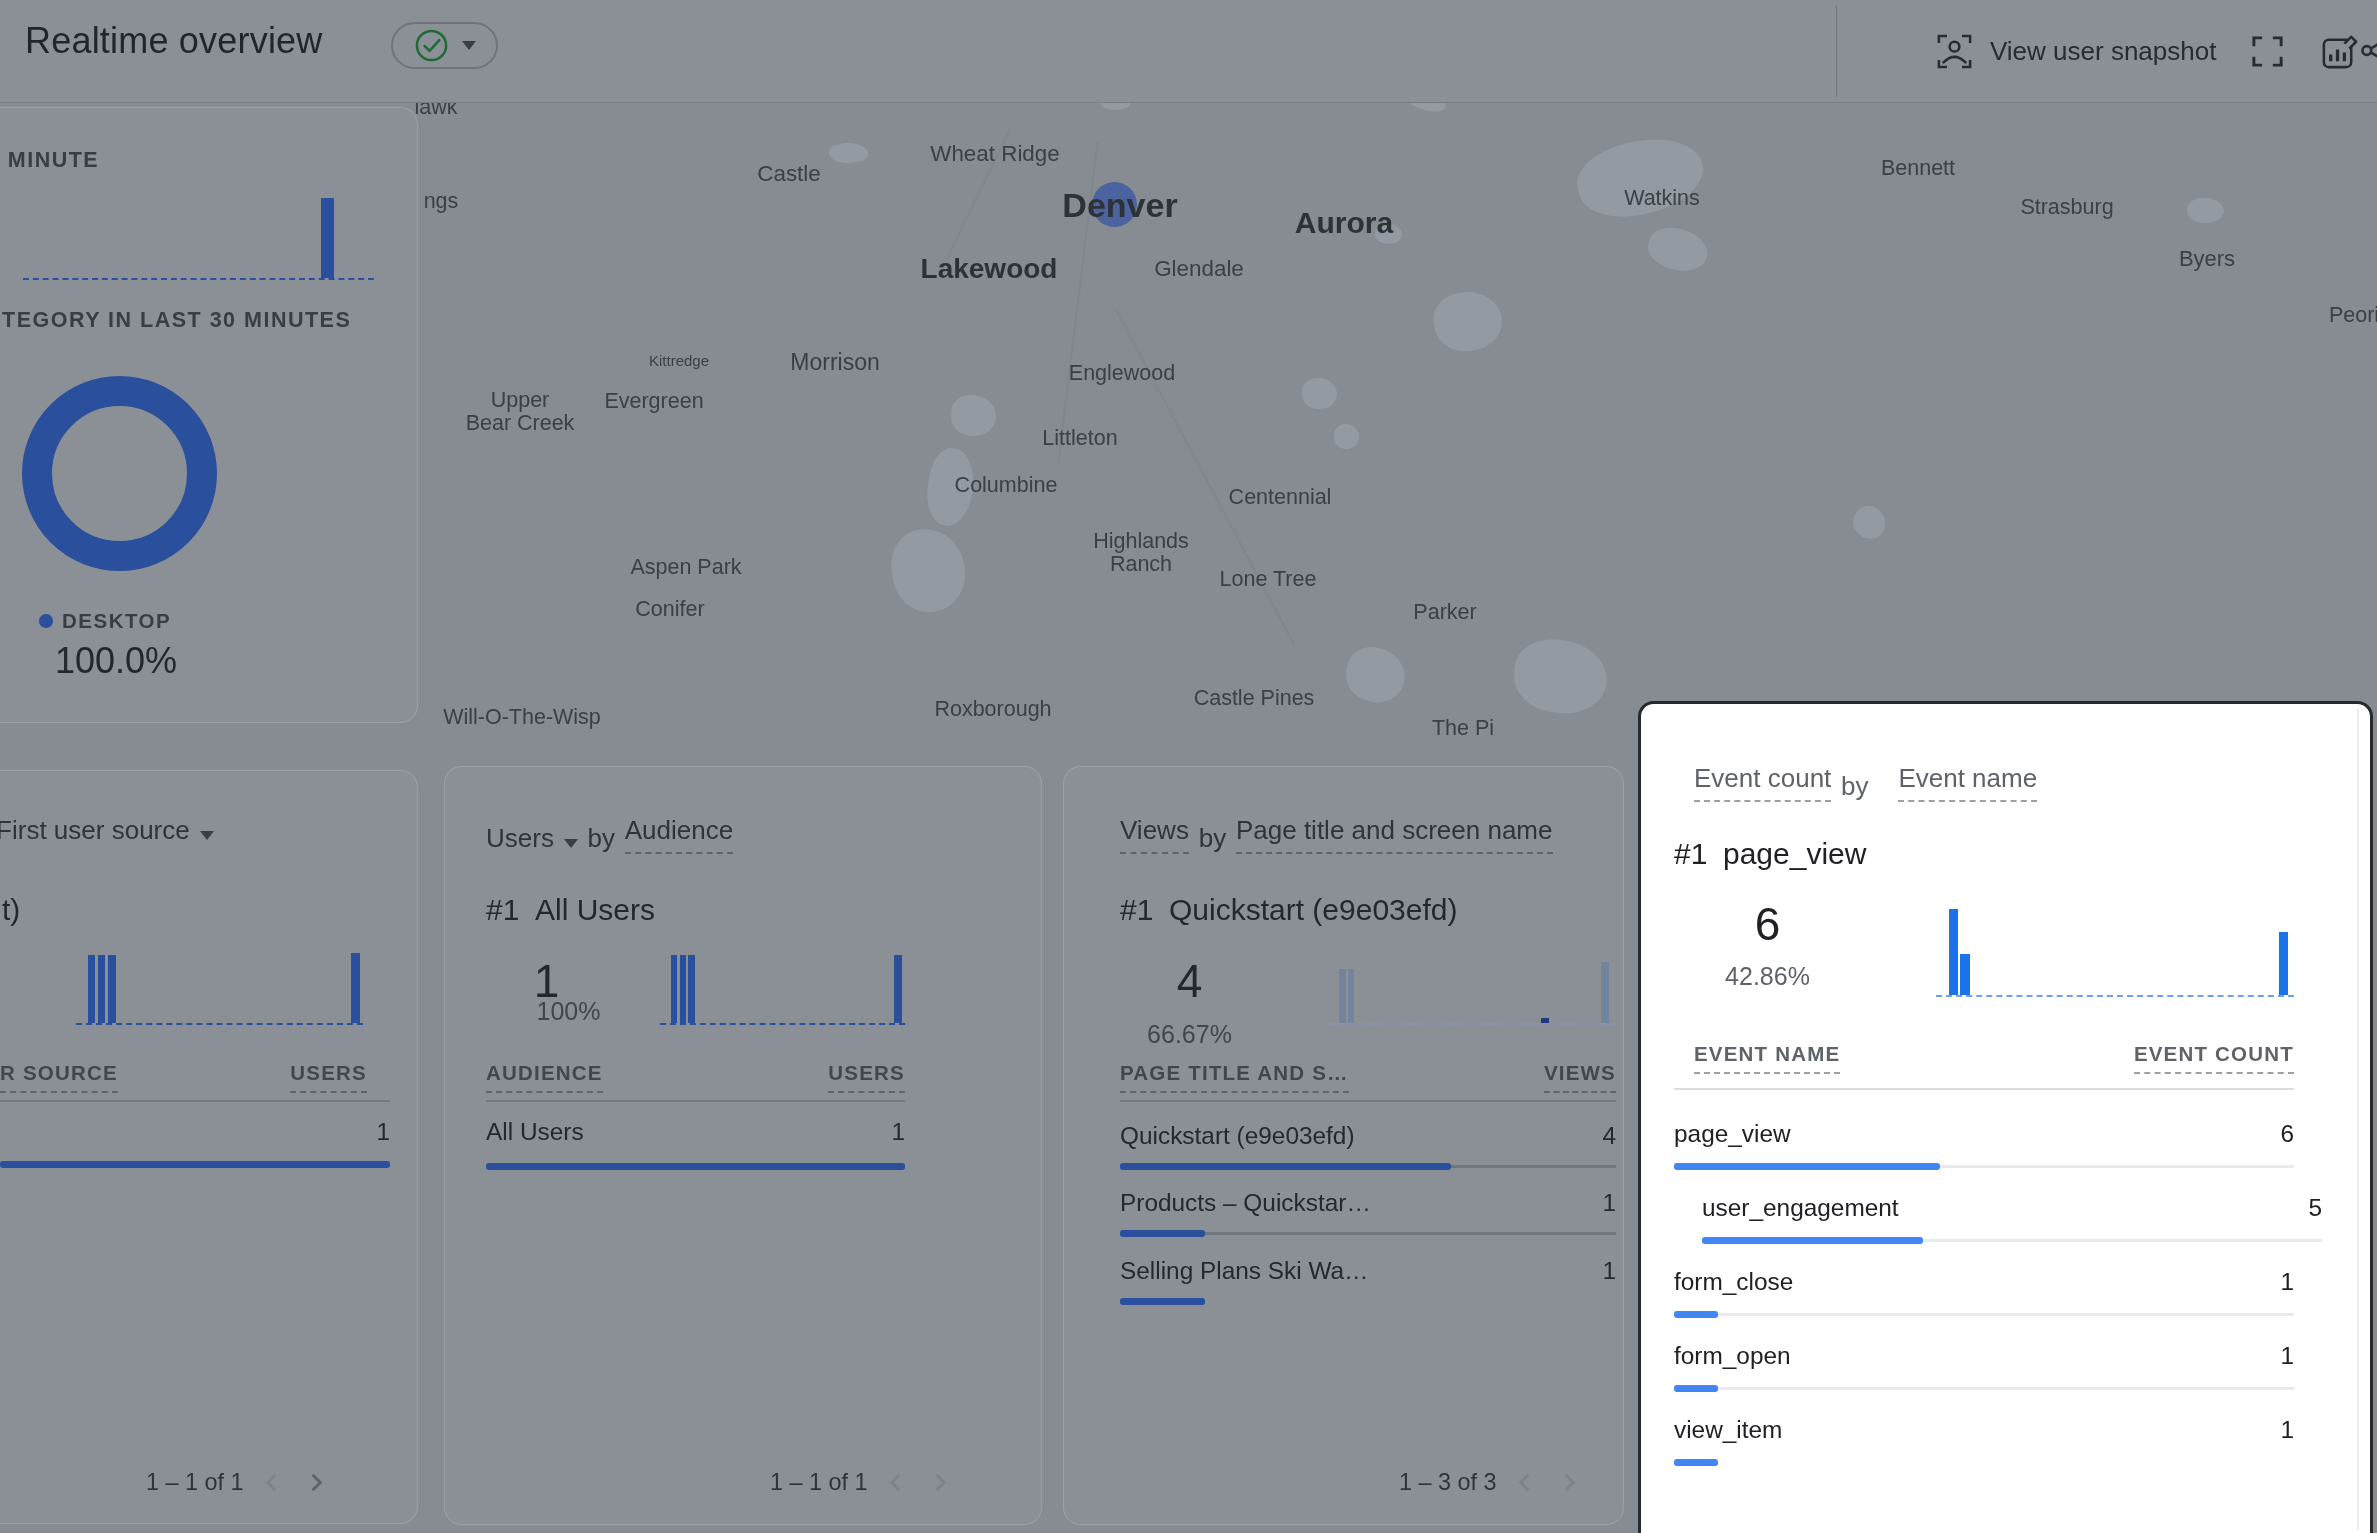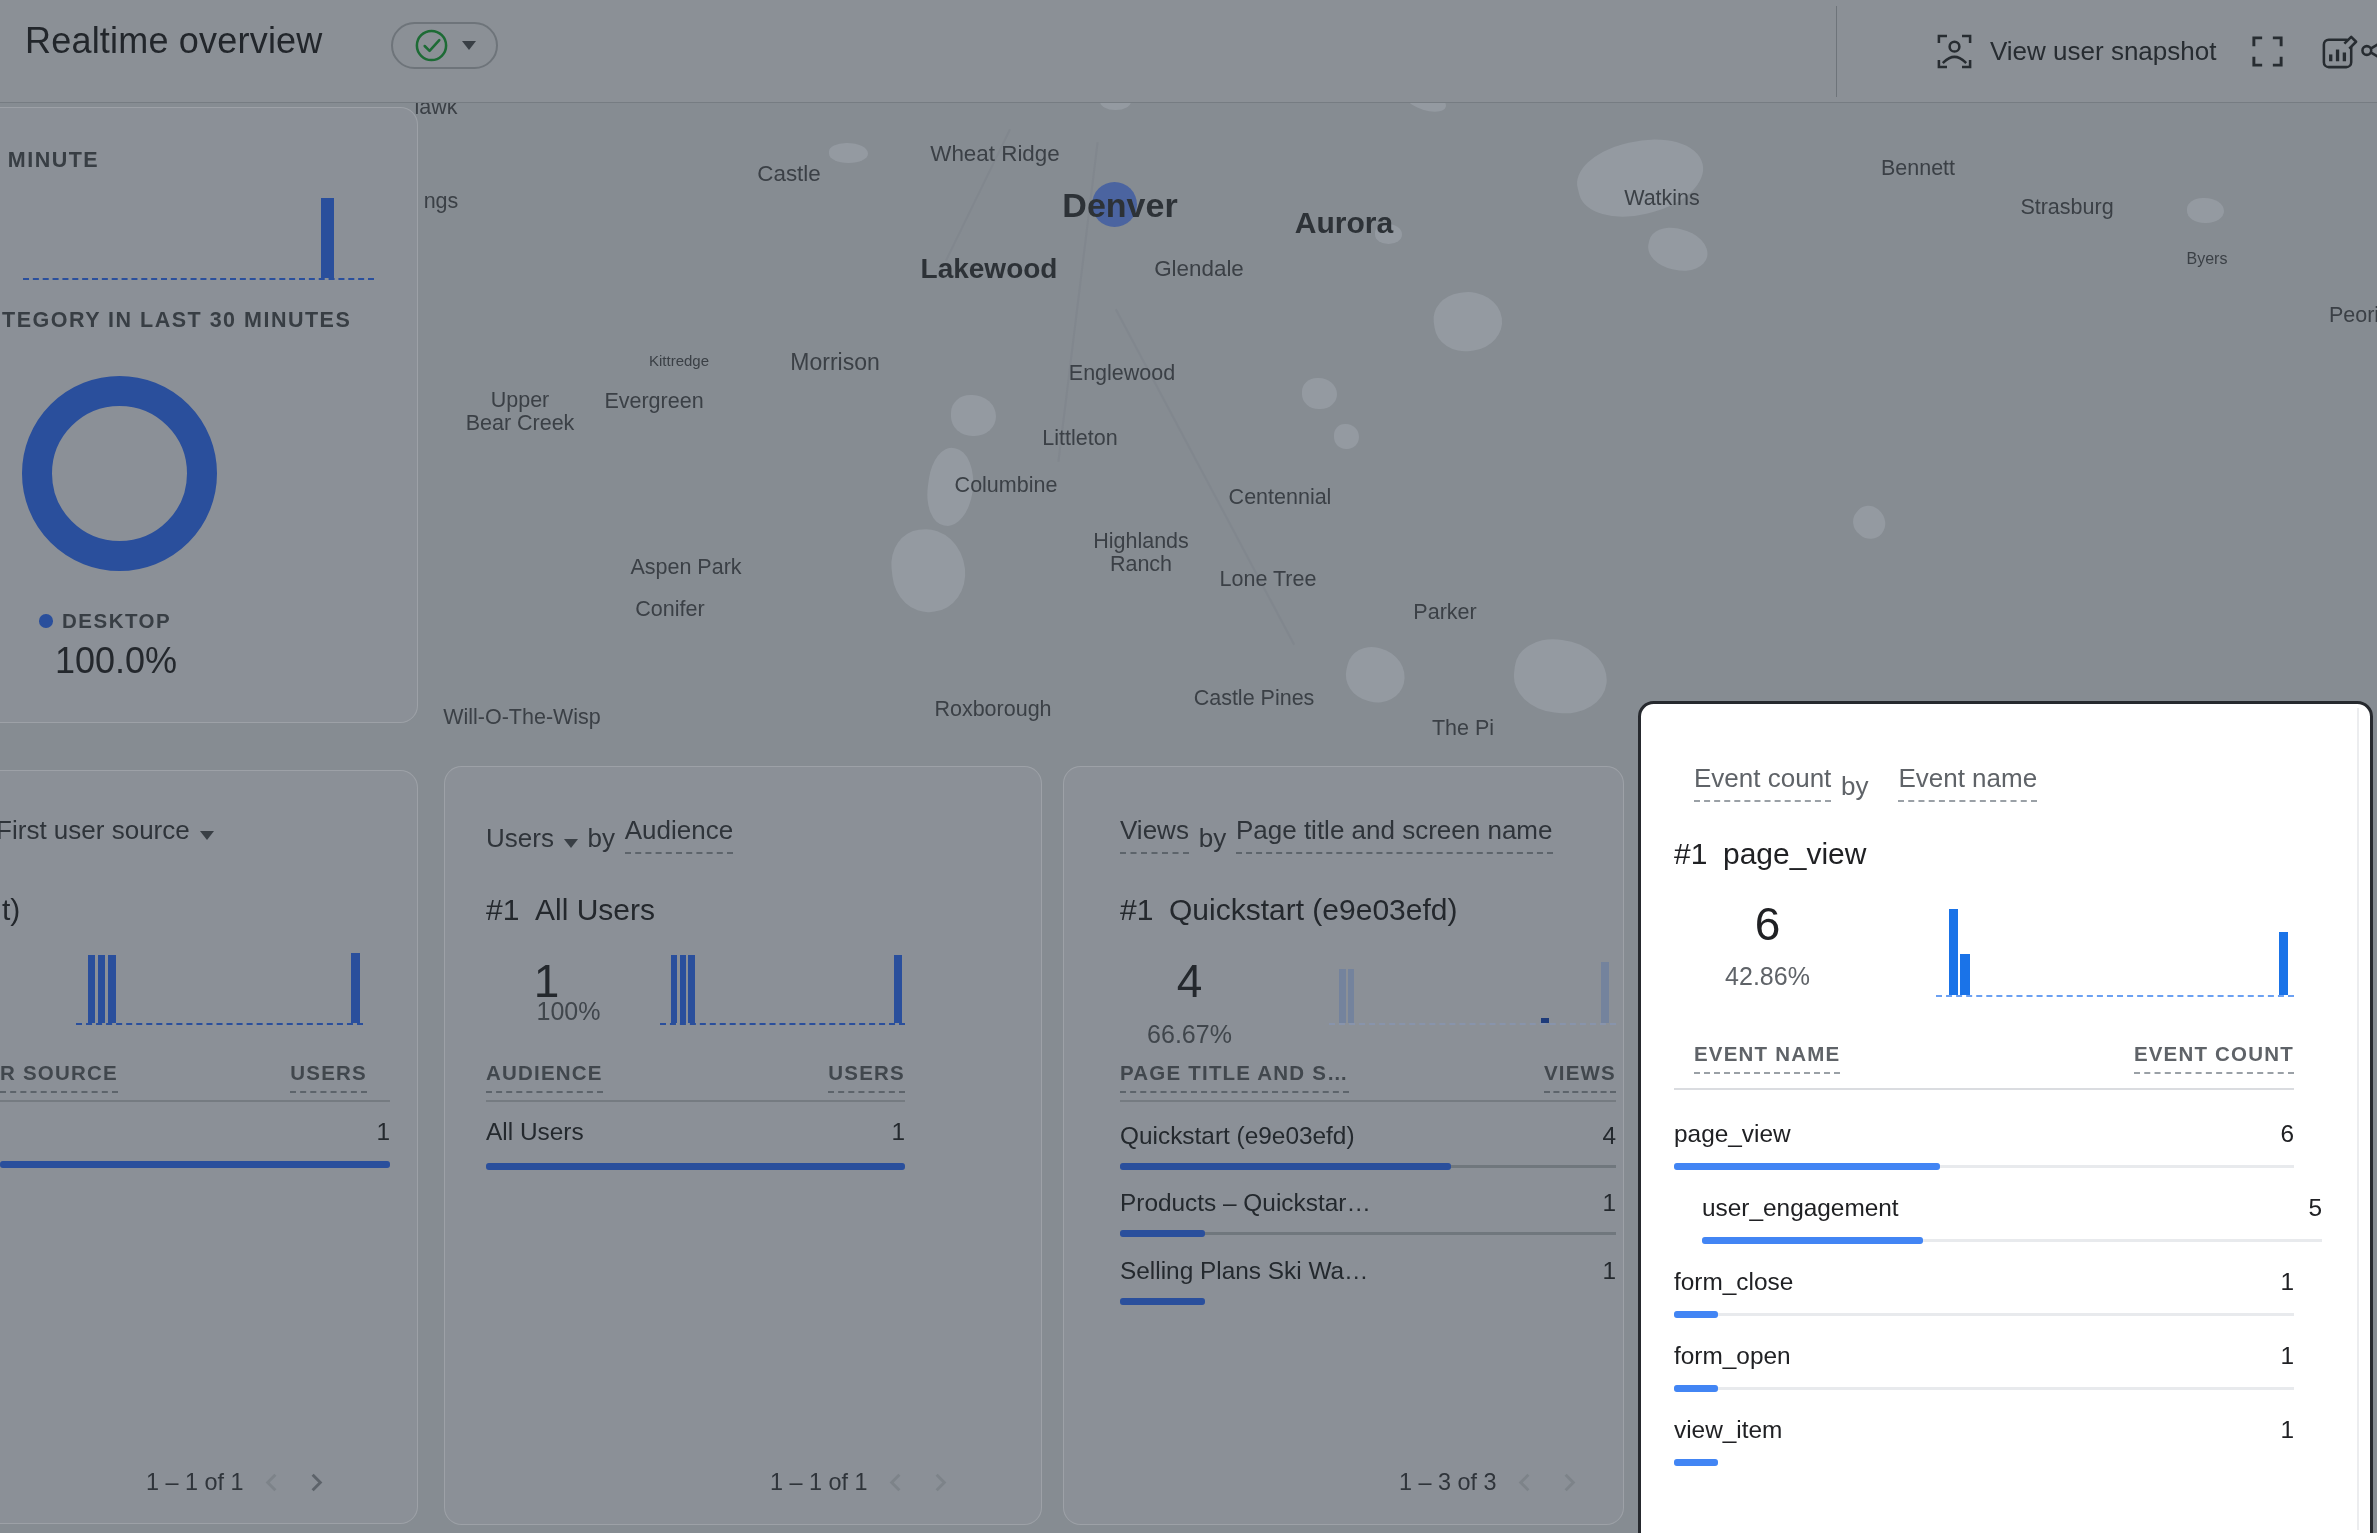--- a/index.html
+++ b/index.html
@@ -74,21 +74,21 @@
   <div id="map-labels">
       <div class="m-label" style="left: 436px; top: 4.9px; font-size: 21.5px;">lawk</div>
       <div class="m-label" style="left: 441px; top: 99px; font-size: 21.5px;">ngs</div>
       <div class="m-label" style="left: 789px; top: 72px; font-size: 22.4px;">Castle</div>
       <div class="m-label" style="left: 995px; top: 52px; font-size: 22.4px;">Wheat Ridge</div>
       <div class="m-label" style="left: 1120px; top: 104px; font-size: 34px; font-weight: 700; color: rgb(45, 50, 55);">Denver</div>
       <div class="m-label" style="left: 1344px; top: 121px; font-size: 30px; font-weight: 700; color: rgb(45, 50, 55);">Aurora</div>
       <div class="m-label" style="left: 1662px; top: 96px; font-size: 21.5px;">Watkins</div>
       <div class="m-label" style="left: 1918px; top: 66px; font-size: 21.5px;">Bennett</div>
       <div class="m-label" style="left: 2067px; top: 105px; font-size: 21.5px;">Strasburg</div>
-      <div class="m-label" style="left: 2207px; top: 157px; font-size: 16px;">Byers</div>
+      <div class="m-label" style="left: 2207px; top: 157px; font-size: 22px;">Byers</div>
       <div class="m-label" style="left: 2354px; top: 213px; font-size: 21.5px;">Peori</div>
       <div class="m-label" style="left: 989px; top: 167px; font-size: 28px; font-weight: 700; color: rgb(45, 50, 55);">Lakewood</div>
       <div class="m-label" style="left: 1199px; top: 167px; font-size: 22.4px;">Glendale</div>
       <div class="m-label" style="left: 679px; top: 259px; font-size: 15px;">Kittredge</div>
       <div class="m-label" style="left: 835px; top: 260px; font-size: 23px;">Morrison</div>
       <div class="m-label" style="left: 1122px; top: 271px; font-size: 21.5px;">Englewood</div>
       <div class="m-label" style="left: 520px; top: 310px; font-size: 21.5px;">Upper
 Bear Creek</div>
       <div class="m-label" style="left: 654px; top: 299px; font-size: 21.5px;">Evergreen</div>
       <div class="m-label" style="left: 1080px; top: 336px; font-size: 21.5px;">Littleton</div>

